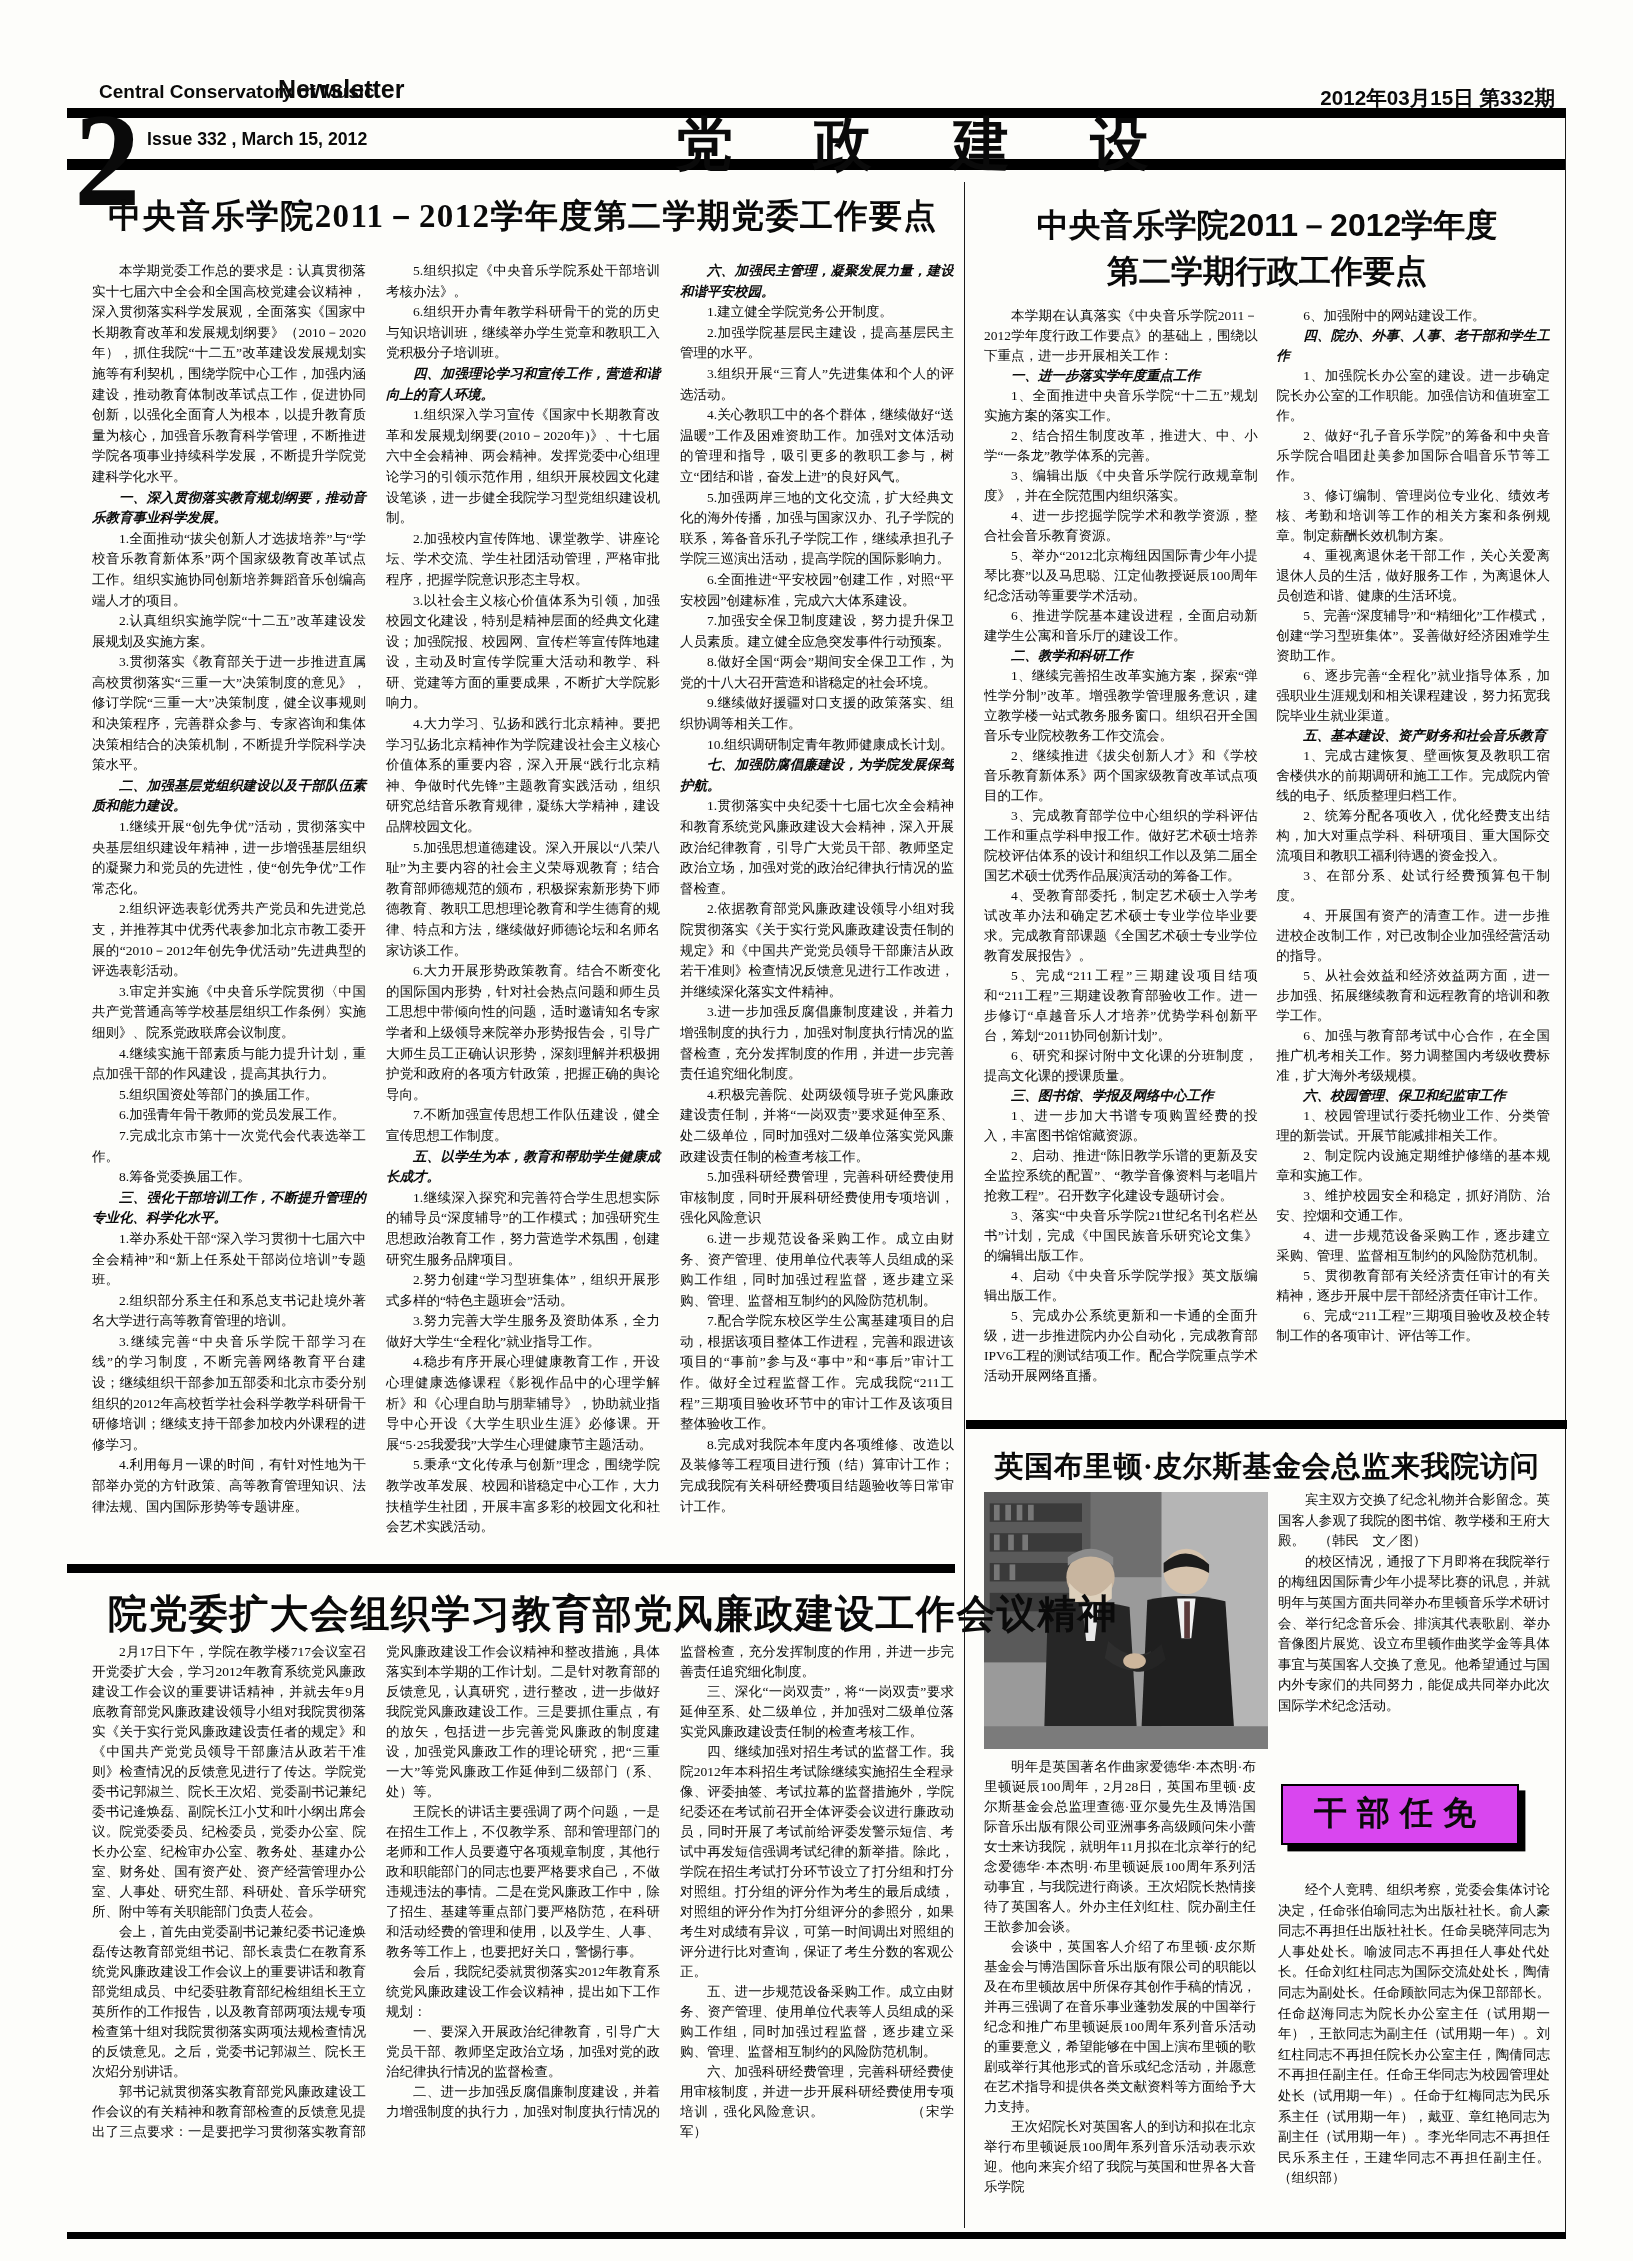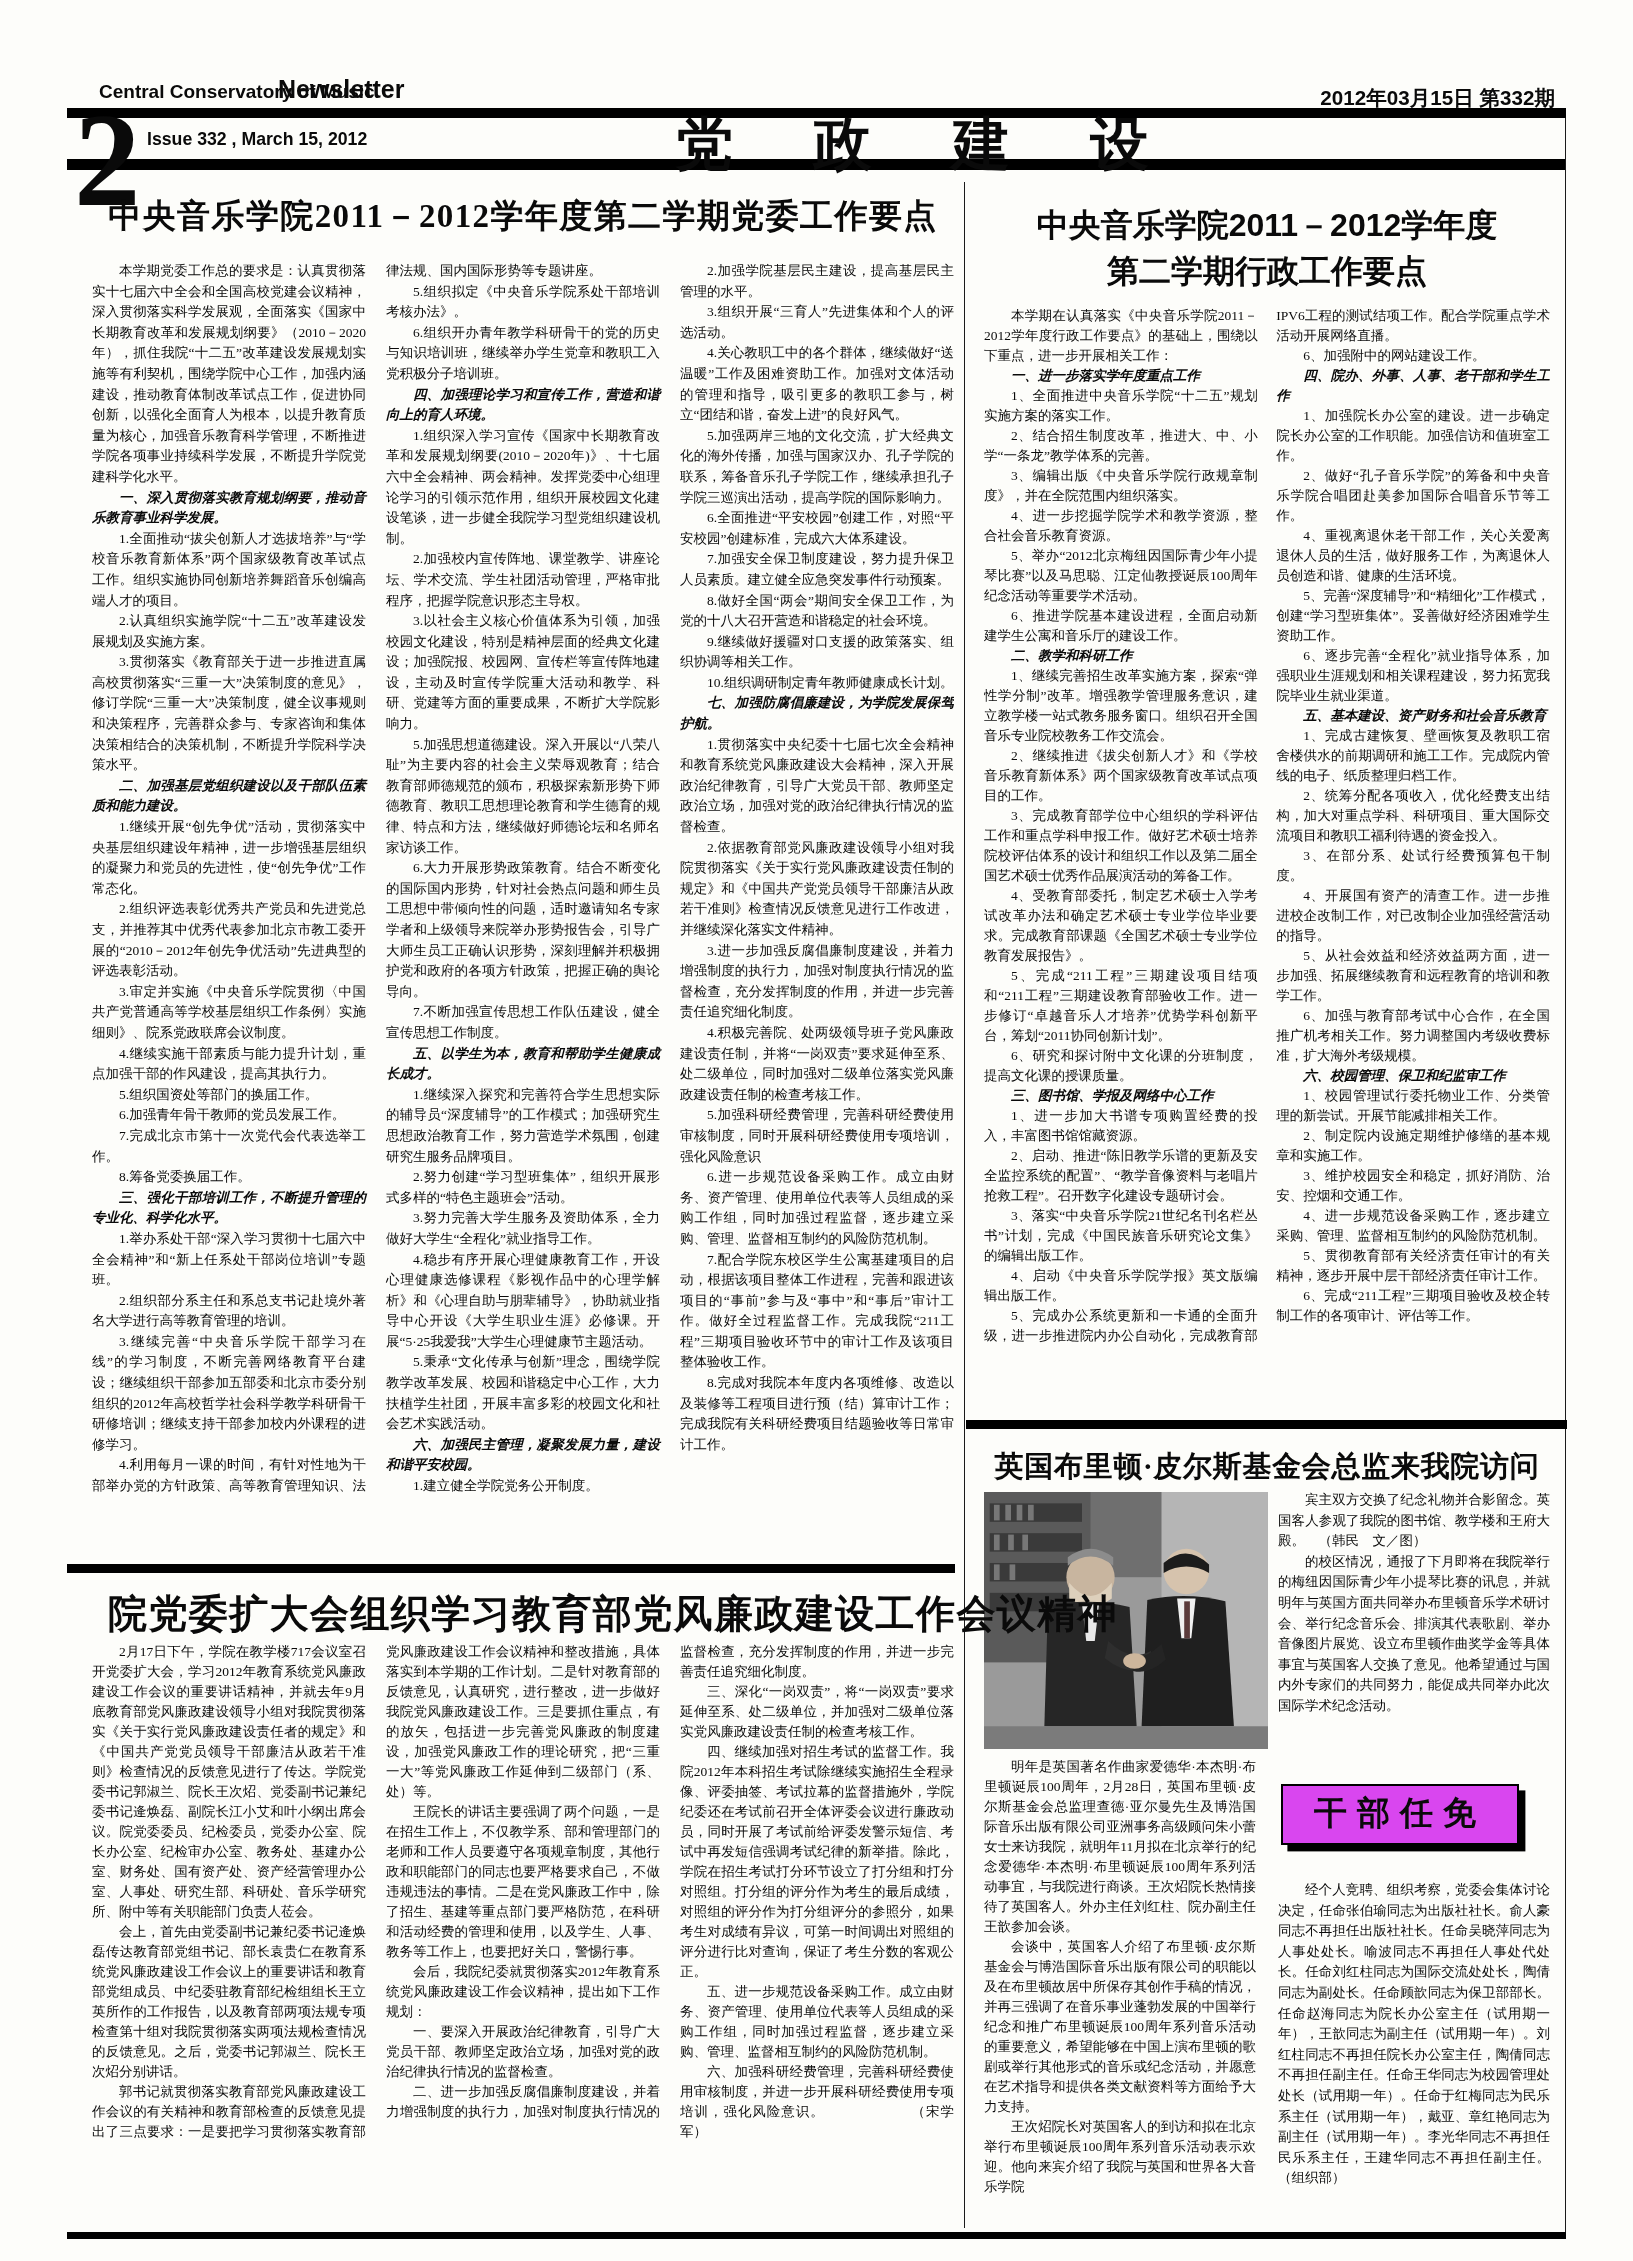--- a/index.html
+++ b/index.html
@@ -58,20 +58,21 @@
     <p class="para">1.举办系处干部“深入学习贯彻十七届六中全会精神”和“新上任系处干部岗位培训”专题班。</p>
     <p class="para">2.组织部分系主任和系总支书记赴境外著名大学进行高等教育管理的培训。</p>
     <p class="para">3.继续完善“中央音乐学院干部学习在线”的学习制度，不断完善网络教育平台建设；继续组织干部参加五部委和北京市委分别组织的2012年高校哲学社会科学教学科研骨干研修培训；继续支持干部参加校内外课程的进修学习。</p>
     <p class="para">4.利用每月一课的时间，有针对性地为干部举办党的方针政策、高等教育管理知识、法律法规、国内国际形势等专题讲座。</p>
     <p class="para">5.组织拟定《中央音乐学院系处干部培训考核办法》。</p>
     <p class="para">6.组织开办青年教学科研骨干的党的历史与知识培训班，继续举办学生党章和教职工入党积极分子培训班。</p>
     <p class="para bold">四、加强理论学习和宣传工作，营造和谐向上的育人环境。</p>
     <p class="para">1.组织深入学习宣传《国家中长期教育改革和发展规划纲要(2010－2020年)》、十七届六中全会精神、两会精神。发挥党委中心组理论学习的引领示范作用，组织开展校园文化建设笔谈，进一步健全我院学习型党组织建设机制。</p>
     <p class="para">2.加强校内宣传阵地、课堂教学、讲座论坛、学术交流、学生社团活动管理，严格审批程序，把握学院意识形态主导权。</p>
     <p class="para">3.以社会主义核心价值体系为引领，加强校园文化建设，特别是精神层面的经典文化建设；加强院报、校园网、宣传栏等宣传阵地建设，主动及时宣传学院重大活动和教学、科研、党建等方面的重要成果，不断扩大学院影响力。</p>
+    <p class="para">4.大力学习、弘扬和践行北京精神。要把学习弘扬北京精神作为学院建设社会主义核心价值体系的重要内容，深入开展“践行北京精神、争做时代先锋”主题教育实践活动，组织研究总结音乐教育规律，凝练大学精神，建设品牌校园文化。</p>
     <p class="para">5.加强思想道德建设。深入开展以“八荣八耻”为主要内容的社会主义荣辱观教育；结合教育部师德规范的颁布，积极探索新形势下师德教育、教职工思想理论教育和学生德育的规律、特点和方法，继续做好师德论坛和名师名家访谈工作。</p>
     <p class="para">6.大力开展形势政策教育。结合不断变化的国际国内形势，针对社会热点问题和师生员工思想中带倾向性的问题，适时邀请知名专家学者和上级领导来院举办形势报告会，引导广大师生员工正确认识形势，深刻理解并积极拥护党和政府的各项方针政策，把握正确的舆论导向。</p>
     <p class="para">7.不断加强宣传思想工作队伍建设，健全宣传思想工作制度。</p>
     <p class="para bold">五、以学生为本，教育和帮助学生健康成长成才。</p>
     <p class="para">1.继续深入探究和完善符合学生思想实际的辅导员“深度辅导”的工作模式；加强研究生思想政治教育工作，努力营造学术氛围，创建研究生服务品牌项目。</p>
     <p class="para">2.努力创建“学习型班集体”，组织开展形式多样的“特色主题班会”活动。</p>
     <p class="para">3.努力完善大学生服务及资助体系，全力做好大学生“全程化”就业指导工作。</p>
     <p class="para">4.稳步有序开展心理健康教育工作，开设心理健康选修课程《影视作品中的心理学解析》和《心理自助与朋辈辅导》，协助就业指导中心开设《大学生职业生涯》必修课。开展“5·25我爱我”大学生心理健康节主题活动。</p>
     <p class="para">5.秉承“文化传承与创新”理念，围绕学院教学改革发展、校园和谐稳定中心工作，大力扶植学生社团，开展丰富多彩的校园文化和社会艺术实践活动。</p>
     <p class="para bold">六、加强民主管理，凝聚发展力量，建设和谐平安校园。</p>
@@ -119,20 +120,21 @@
     <p class="para bold">三、图书馆、学报及网络中心工作</p>
     <p class="para">1、进一步加大书谱专项购置经费的投入，丰富图书馆馆藏资源。</p>
     <p class="para">2、启动、推进“陈旧教学乐谱的更新及安全监控系统的配置”、“教学音像资料与老唱片抢救工程”。召开数字化建设专题研讨会。</p>
     <p class="para">3、落实“中央音乐学院21世纪名刊名栏丛书”计划，完成《中国民族音乐研究论文集》的编辑出版工作。</p>
     <p class="para">4、启动《中央音乐学院学报》英文版编辑出版工作。</p>
     <p class="para">5、完成办公系统更新和一卡通的全面升级，进一步推进院内办公自动化，完成教育部IPV6工程的测试结项工作。配合学院重点学术活动开展网络直播。</p>
     <p class="para">6、加强附中的网站建设工作。</p>
     <p class="para bold">四、院办、外事、人事、老干部和学生工作</p>
     <p class="para">1、加强院长办公室的建设。进一步确定院长办公室的工作职能。加强信访和值班室工作。</p>
     <p class="para">2、做好“孔子音乐学院”的筹备和中央音乐学院合唱团赴美参加国际合唱音乐节等工作。</p>
+    <p class="para">3、修订编制、管理岗位专业化、绩效考核、考勤和培训等工作的相关方案和条例规章。制定薪酬长效机制方案。</p>
     <p class="para">4、重视离退休老干部工作，关心关爱离退休人员的生活，做好服务工作，为离退休人员创造和谐、健康的生活环境。</p>
     <p class="para">5、完善“深度辅导”和“精细化”工作模式，创建“学习型班集体”。妥善做好经济困难学生资助工作。</p>
     <p class="para">6、逐步完善“全程化”就业指导体系，加强职业生涯规划和相关课程建设，努力拓宽我院毕业生就业渠道。</p>
     <p class="para bold">五、基本建设、资产财务和社会音乐教育</p>
     <p class="para">1、完成古建恢复、壁画恢复及教职工宿舍楼供水的前期调研和施工工作。完成院内管线的电子、纸质整理归档工作。</p>
     <p class="para">2、统筹分配各项收入，优化经费支出结构，加大对重点学科、科研项目、重大国际交流项目和教职工福利待遇的资金投入。</p>
     <p class="para">3、在部分系、处试行经费预算包干制度。</p>
     <p class="para">4、开展国有资产的清查工作。进一步推进校企改制工作，对已改制企业加强经营活动的指导。</p>
     <p class="para">5、从社会效益和经济效益两方面，进一步加强、拓展继续教育和远程教育的培训和教学工作。</p>
     <p class="para">6、加强与教育部考试中心合作，在全国推广机考相关工作。努力调整国内考级收费标准，扩大海外考级规模。</p>

